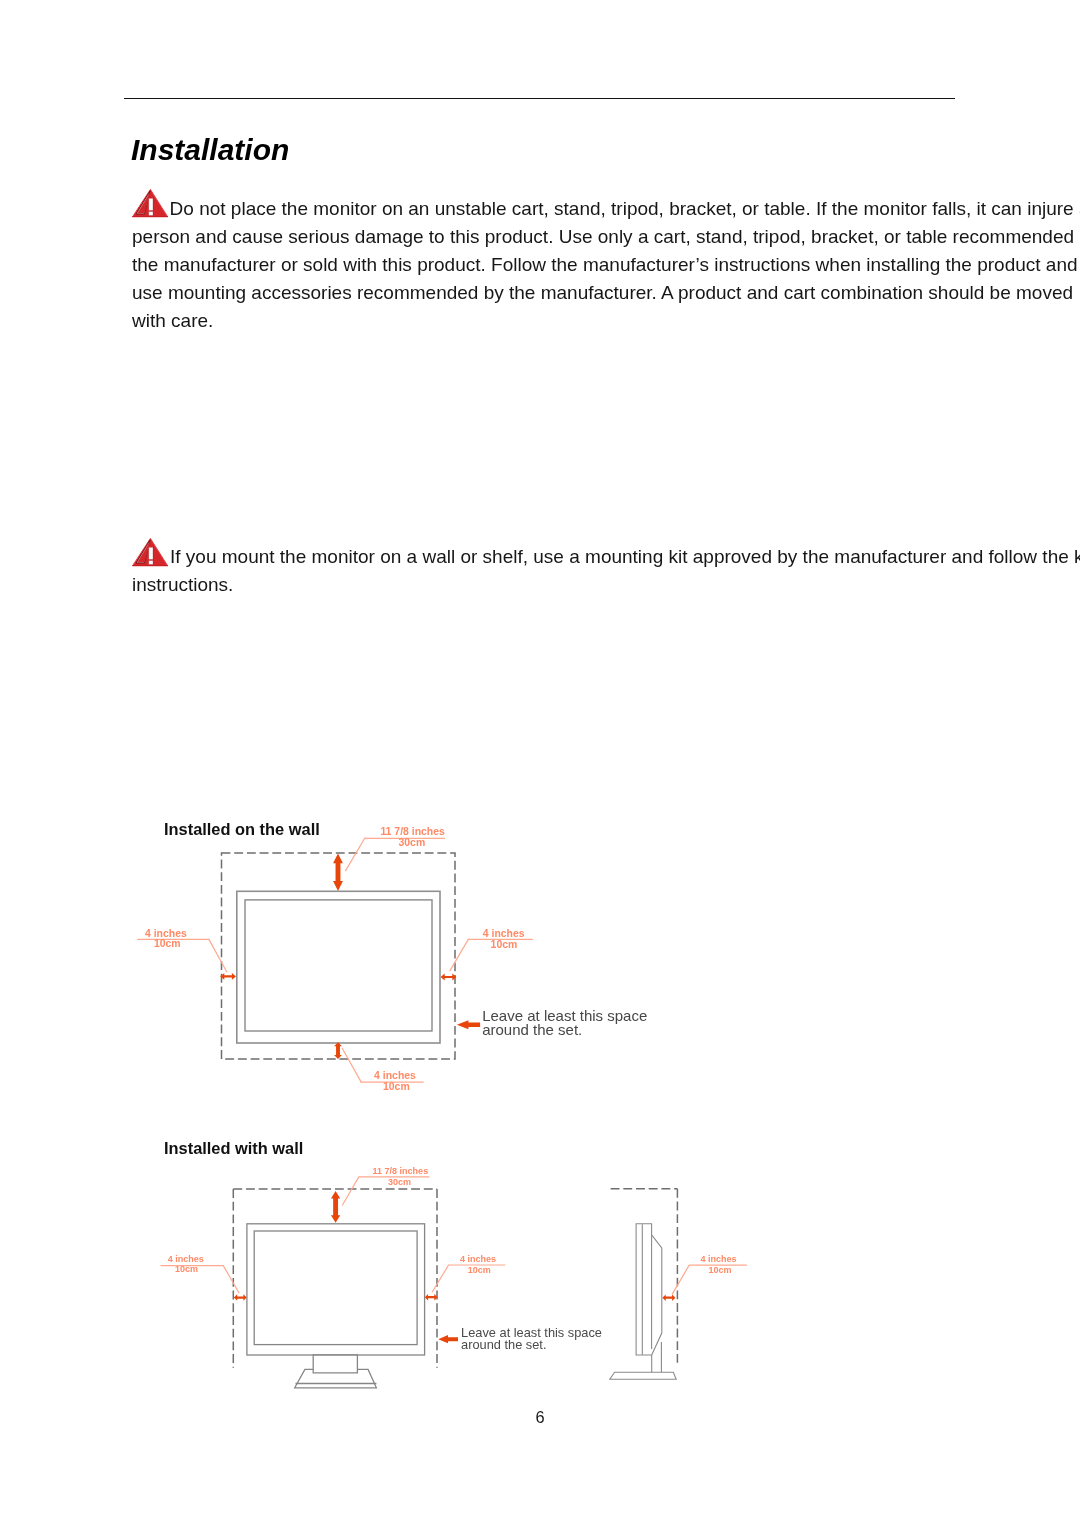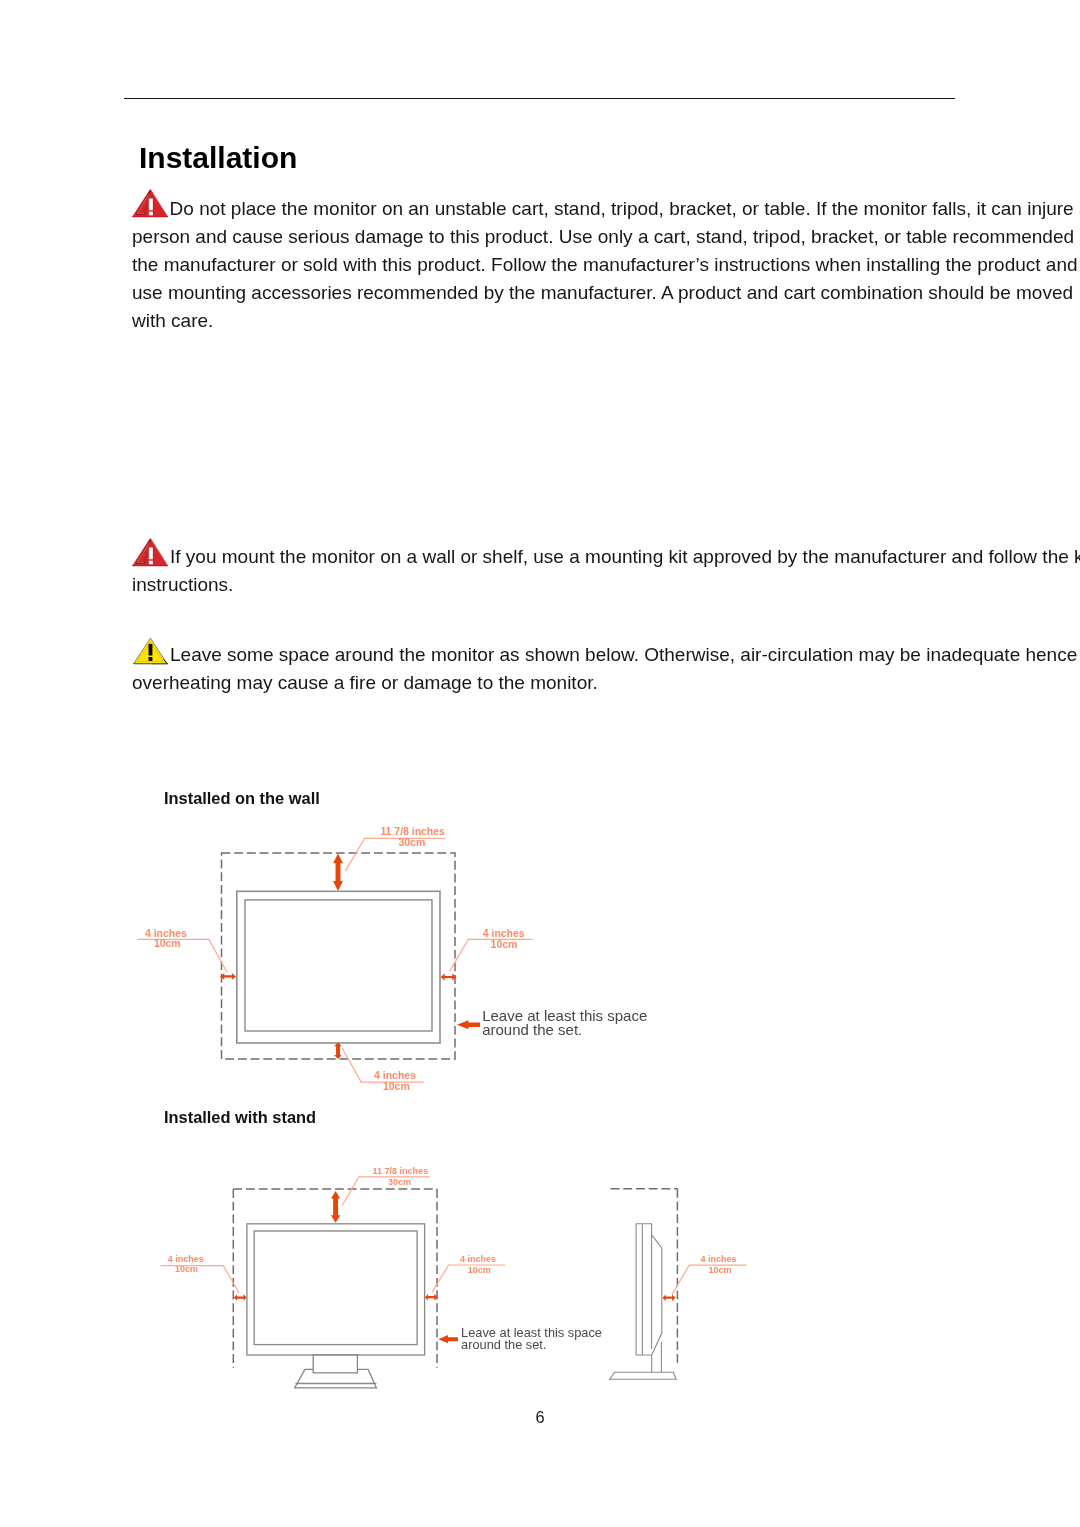--- a/index.html
+++ b/index.html
@@ -5,27 +5,27 @@
 <style>
   html,body{margin:0;padding:0;}
   body{
     width:1080px;height:1527px;background:#ffffff;
     font-family:"Liberation Sans",sans-serif;
     color:#000;overflow:hidden;position:relative;
     -webkit-font-smoothing:antialiased;
   }
   .page{position:absolute;left:0;top:0;width:1080px;height:1527px;}
   .hrule{position:absolute;left:124px;top:97.6px;width:831px;height:1.5px;background:#131313;}
-  h1.title{position:absolute;left:127px;top:131px;margin:12px;font-size:30px;font-weight:bold;line-height:30px;color:#000;}
+  h1.title{position:absolute;left:127px;top:131px;margin:4px;font-size:30px;font-weight:bold;line-height:30px;color:#000;font-style:italic;}
   .para{position:absolute;left:132px;width:860px;font-size:19px;line-height:28px;color:#171717;white-space:nowrap;}
   .para.ind{text-indent:37.6px;}
   .para.ind2{text-indent:38.0px;}
   .ptext{display:inline;}
   
-  .blk-heading{position:absolute;left:164px;font-size:16.4px;font-weight:bold;line-height:18px;color:#111;}
+  .blk-heading{position:absolute;left:164px;font-size:16.4px;font-weight:bold;line-height:18px;color:#111;margin-top:31px;}
   .pagenum{position:absolute;left:0;width:1080px;text-align:center;font-size:16.4px;line-height:18px;color:#171717;}
   .tri{position:absolute;left:0px;}
   .diagram{position:absolute;}
   .dlbl{font-family:"Liberation Sans",sans-serif;font-size:10.45px;fill:#ff8a66;font-weight:bold;}
   .dlbl2{font-family:"Liberation Sans",sans-serif;font-size:9.0px;fill:#ff8a66;font-weight:bold;}
   .dnote{font-family:"Liberation Sans",sans-serif;font-size:15px;fill:#474747;}
   .dnote2{font-family:"Liberation Sans",sans-serif;font-size:12.8px;fill:#4a4a4a;}
 </style>
 </head>
 <body>
@@ -66,27 +66,24 @@
   <div class="para ind" style="top:195px"><svg class="tri" style="top:-6px" width="36" height="29" viewBox="0 0 36 29">
         <use href="#tri-red"></use>
       </svg><span class="ptext">Do not place the monitor on an unstable cart, stand, tripod, bracket, or table. If the monitor falls, it can injure a<br>person and cause serious damage to this product. Use only a cart, stand, tripod, bracket, or table recommended by<br>the manufacturer or sold with this product. Follow the manufacturer’s instructions when installing the product and<br>use mounting accessories recommended by the manufacturer. A product and cart combination should be moved<br>with care.</span></div>
 
 
 
   <div class="para ind2" style="top:543px"><svg class="tri" style="top:-5px" width="36" height="29" viewBox="0 0 36 29">
         <use href="#tri-red"></use>
       </svg><span class="ptext">If you mount the monitor on a wall or shelf, use a mounting kit approved by the manufacturer and follow the kit<br>instructions.</span></div>
 
-  <div class="para ind2" style="top:641px"><svg class="tri tri-y" style="top:-4.5px" width="36" height="29" viewBox="0 0 36 29">
-        <use href="#tri-yellow"></use>
-      </svg><span class="ptext">Leave some space around the monitor as shown below. Otherwise, air-circulation may be inadequate hence<br>overheating may cause a fire or damage to the monitor.</span></div>
 
 
   <div class="blk-heading" style="top:788.5px">Installed on the wall</div>
-  <div class="blk-heading" style="top:1107.5px">Installed with stand</div>
+  <div class="blk-heading" style="top:1107.5px">Installed with wall</div>
 
   <svg class="diagram" style="left:120px;top:815px" width="580" height="290" viewBox="0 0 580 290">
     <g>
       <rect x="101.5" y="38" width="233.5" height="206" fill="none" stroke="#6e6e6e" stroke-width="1.5" stroke-dasharray="8.9 3.8"></rect>
     </g>
     <g>
       <rect x="116.8" y="76.3" width="203.2" height="151.7" fill="#fff" stroke="#8f8f8f" stroke-width="1.6"></rect>
       <rect x="125" y="84.9" width="187" height="131.1" fill="#fff" stroke="#858585" stroke-width="1.35"></rect>
     </g>
     <g stroke="#ffa98f" stroke-width="1.2" fill="none" stroke-linecap="square">

